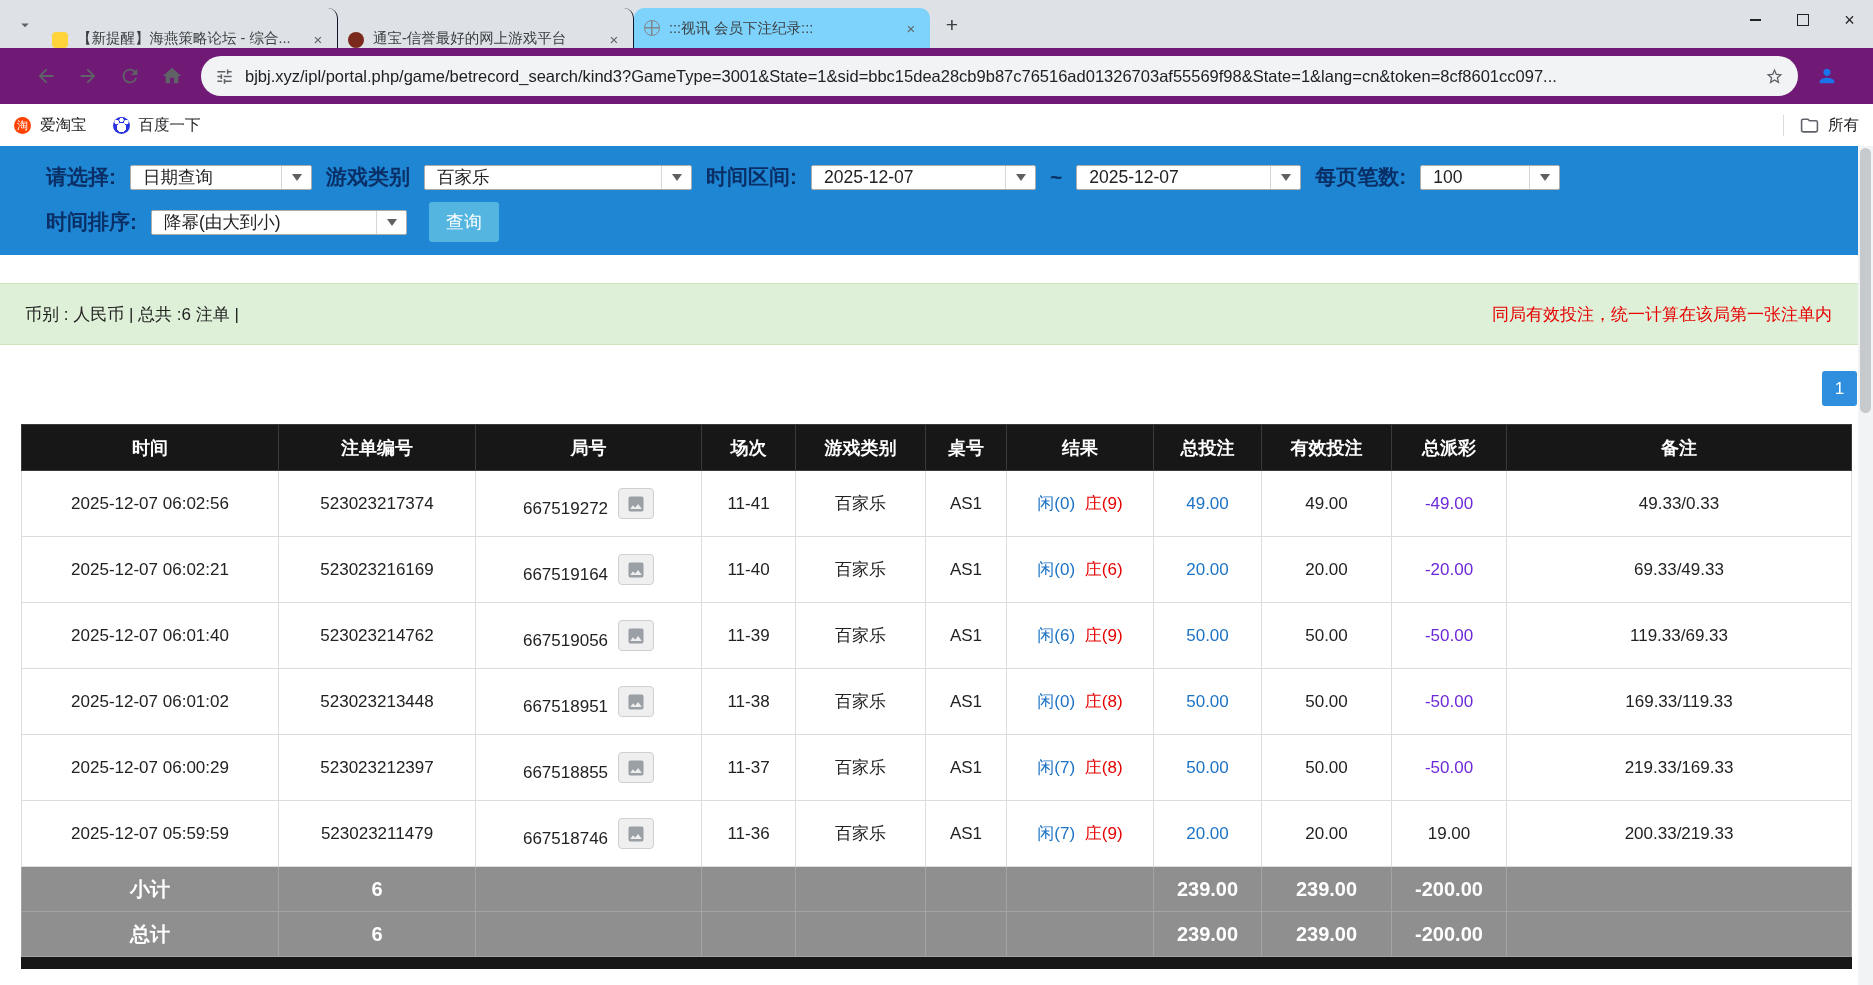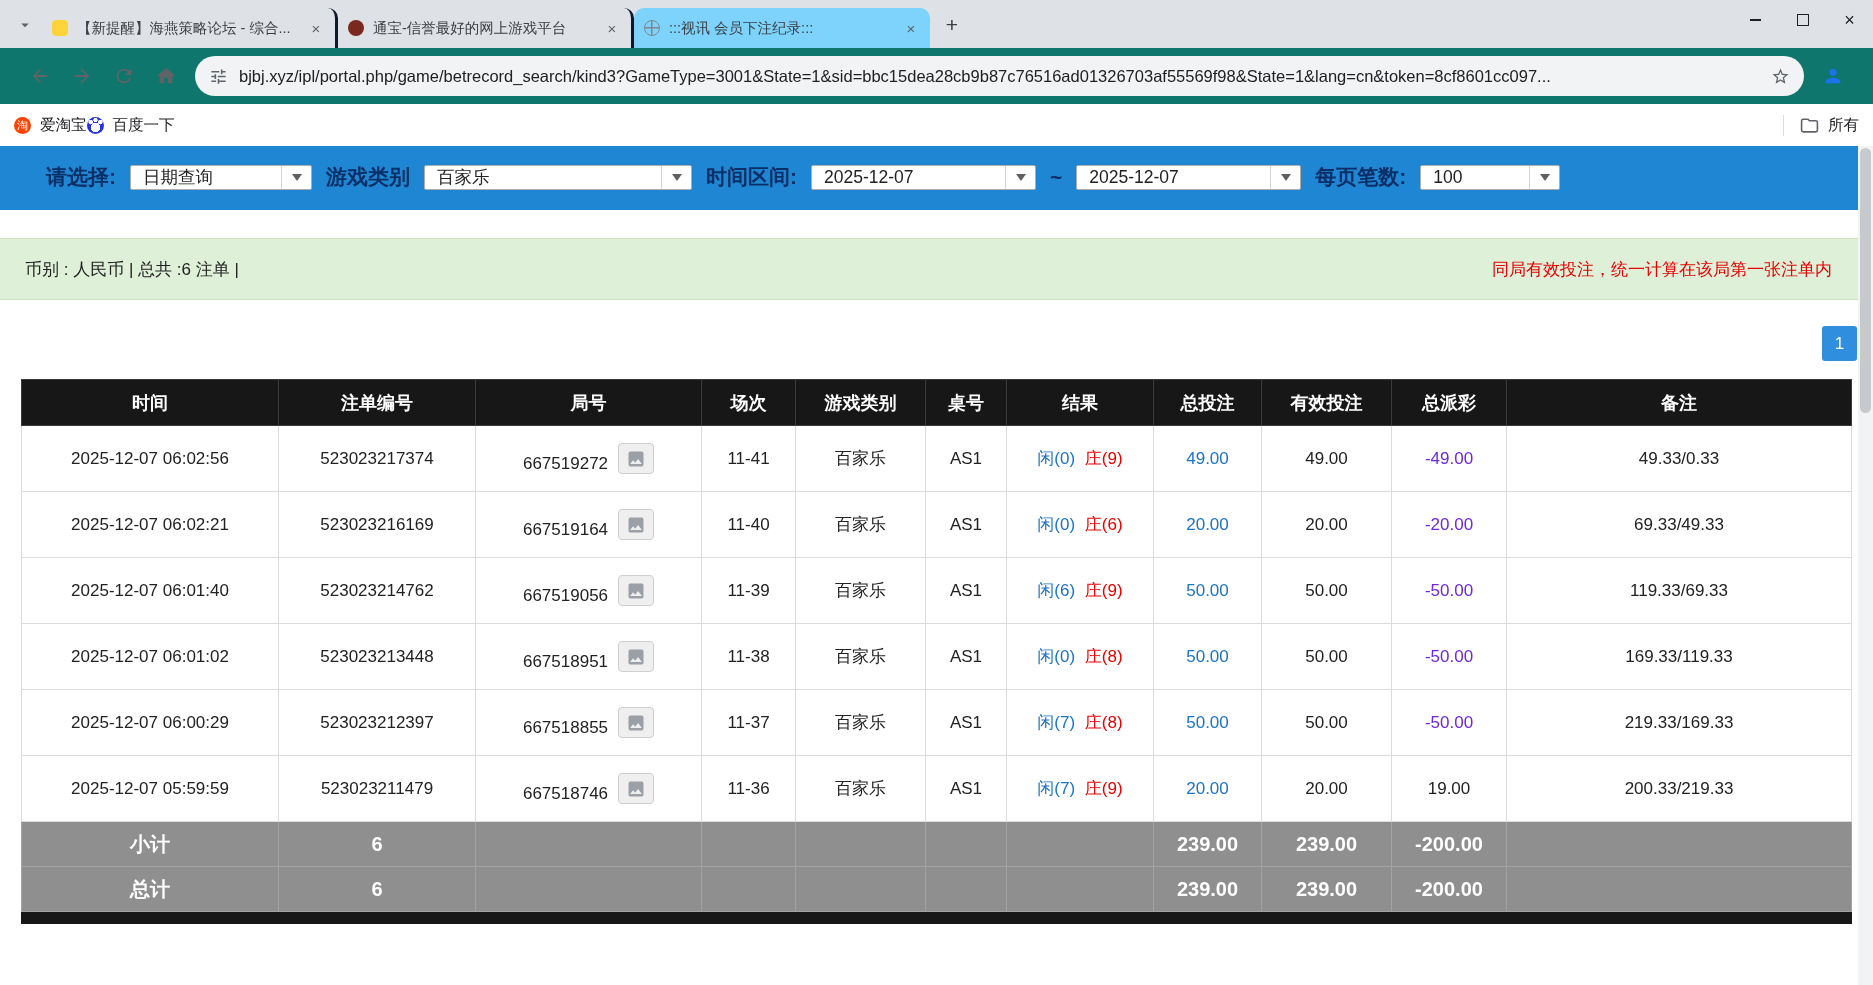--- a/index.html
+++ b/index.html
@@ -3,39 +3,39 @@
 <meta charset="utf-8">
 <style>
   * { box-sizing: border-box; margin: 0; padding: 0; }
   html,body { width:1873px; height:985px; overflow:hidden; }
   body { font-family:"Liberation Sans", sans-serif; background:#fff; position:relative; }
 
   
   .tabstrip { height:48px; background:#dee1e6; display:flex; align-items:flex-end; padding-left:6px; position:relative; }
   .tab-search { width:30px; height:30px; margin:0 2px 8px 4px; display:flex; align-items:center; justify-content:center; border-radius:50%; }
   .tab { width:296px; height:40px; display:flex; align-items:center; padding:0 10px; border-radius:10px 10px 0 0; color:#3c4043; font-size:14.5px; }
-  .tab:not(.active){ border-right:3px solid #0f172a; }
+  .tab:not(.active){ border-right:1px solid #0f172a;align-items:flex-end; }
   .tab.active { background:#7dd3fc; }
   .favicon { width:16px; height:16px; margin-right:9px; flex:none; }
   .fav-forum { background:#ffd43b; border-radius:4px; }
   .fav-tongbao { background:#7a2a1d; border-radius:50%; }
   .fav-globe { border:1.5px solid #80868b; border-radius:50%;
      background:linear-gradient(#80868b,#80868b) center/100% 1.5px no-repeat,
                 linear-gradient(#80868b,#80868b) center/1.5px 100% no-repeat; }
   .tab-title { flex:1; white-space:nowrap; overflow:hidden; }
   .tab-close { width:18px; height:18px; flex:none; display:flex; align-items:center; justify-content:center; border-radius:50%; color:#5f6368; font-size:15px; margin-left:6px; }
   .new-tab { width:28px; height:28px; margin:0 0 9px 8px; display:flex; align-items:center; justify-content:center; font-size:21px; color:#3c4043; border-radius:50%; }
   .win-controls { position:absolute; right:0; top:0; height:40px; display:flex; }
   .win-btn { width:47px; height:40px; display:flex; align-items:center; justify-content:center; color:#202124; }
   .ic-min::after { content:""; width:11px; height:1.5px; background:#202124; display:block; }
   .ic-max::after { content:""; width:10px; height:10px; border:1.5px solid #202124; display:block; }
   .ic-close { font-size:18px; }
 
   
-  .toolbar { height:56px; background:#0f766e; display:flex; align-items:center; padding:0 21px; gap:4px; }
+  .toolbar { height:56px; background:#701a75; display:flex; align-items:center; padding:0 27px; gap:4px; }
   .icon-btn { width:38px; height:38px; border-radius:50%; display:flex; align-items:center; justify-content:center; flex:none; }
   .icon-btn svg { width:22px; height:22px; }
   .omnibox { flex:1; height:40px; background:#f1f3f4; border-radius:20px; display:flex; align-items:center; padding:0 14px; gap:11px; margin:0 6px; min-width:0; }
   .omnibox svg { width:19px; height:19px; flex:none; }
   .url { flex:1; font-size:16.5px; color:#202124; white-space:nowrap; overflow:hidden; }
 
   
   .bookmarks { height:42px; background:#fff; display:flex; align-items:center; padding:0 14px; gap:26px; }
   .bm-item { display:flex; align-items:center; gap:9px; font-size:15.5px; color:#202124; }
   .bm-icon { width:17px; height:17px; flex:none; border-radius:50%; display:flex; align-items:center; justify-content:center; }
@@ -156,21 +156,21 @@
       </svg>
   </div>
   <div class="icon-btn">
     <svg viewBox="0 0 24 24">
         <path d="M12 12c2.2 0 4-1.8 4-4s-1.8-4-4-4-4 1.8-4 4 1.8 4 4 4zm0 2c-2.7 0-8 1.3-8 4v2h16v-2c0-2.7-5.3-4-8-4z" fill="#1a73e8"></path>
       </svg>
   </div>
 </div>
 
 <div class="bookmarks">
-  <div id="bookmarks-list" style="display:flex;">
+  <div id="bookmarks-list" style="display:flex;gap:26px;">
       <div class="bm-item">
         <span class="bm-icon bm-taobao"></span>
         <span>爱淘宝</span>
       </div>
       <div class="bm-item">
         <span class="bm-icon bm-baidu"></span>
         <span>百度一下</span>
       </div>
     </div>
   <div class="bm-right">
@@ -201,20 +201,28 @@
     <span class="flabel">~</span>
     <div class="combo w-date">
       <span class="combo-val">2025-12-07</span>
       <span class="combo-arrow"></span>
     </div>
     <span class="flabel">每页笔数:</span>
     <div class="combo w-size">
       <span class="combo-val">100</span>
       <span class="combo-arrow"></span>
     </div>
+  </div>
+  <div class="frow">
+    <span class="flabel">时间排序:</span>
+    <div class="combo w-sort">
+      <span class="combo-val">降幂(由大到小)</span>
+      <span class="combo-arrow"></span>
+    </div>
+    <button class="btn-search">查询</button>
   </div>
 </div>
 
 <div class="summary">
   <span>币别 : 人民币 | 总共 :6 注单 |</span>
   <span class="summary-note">同局有效投注，统一计算在该局第一张注单内</span>
 </div>
 
 <div class="pager">
   <span class="page-btn">1</span>

